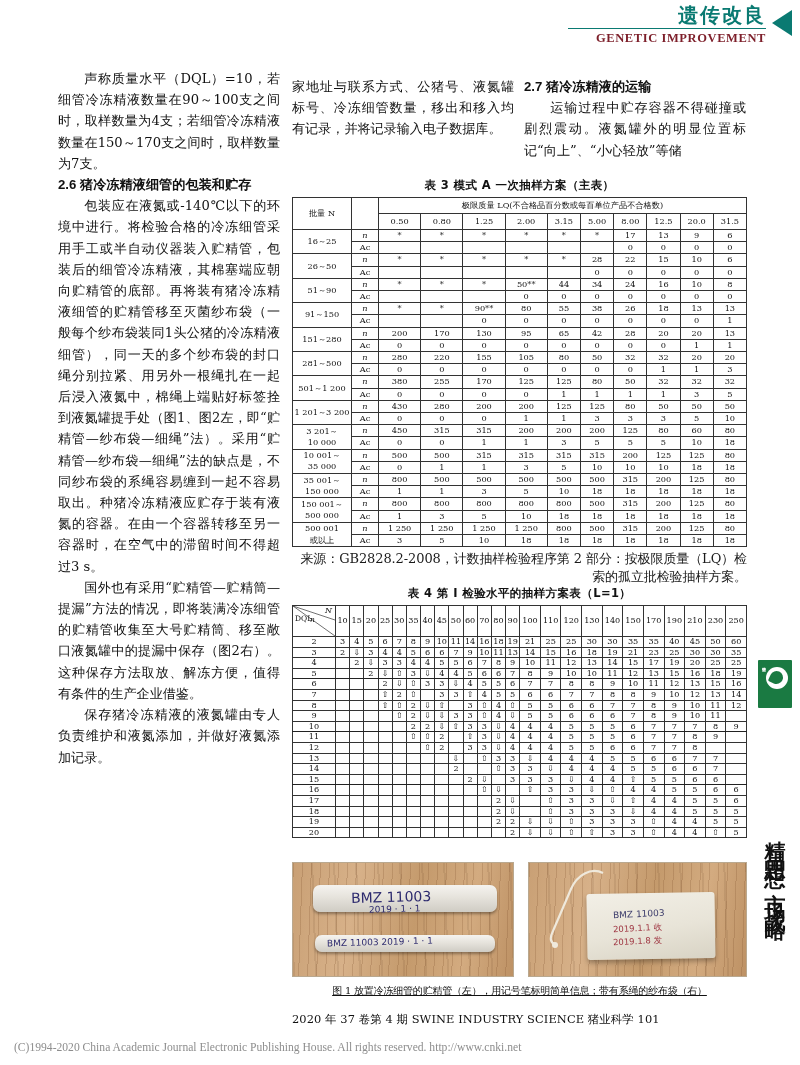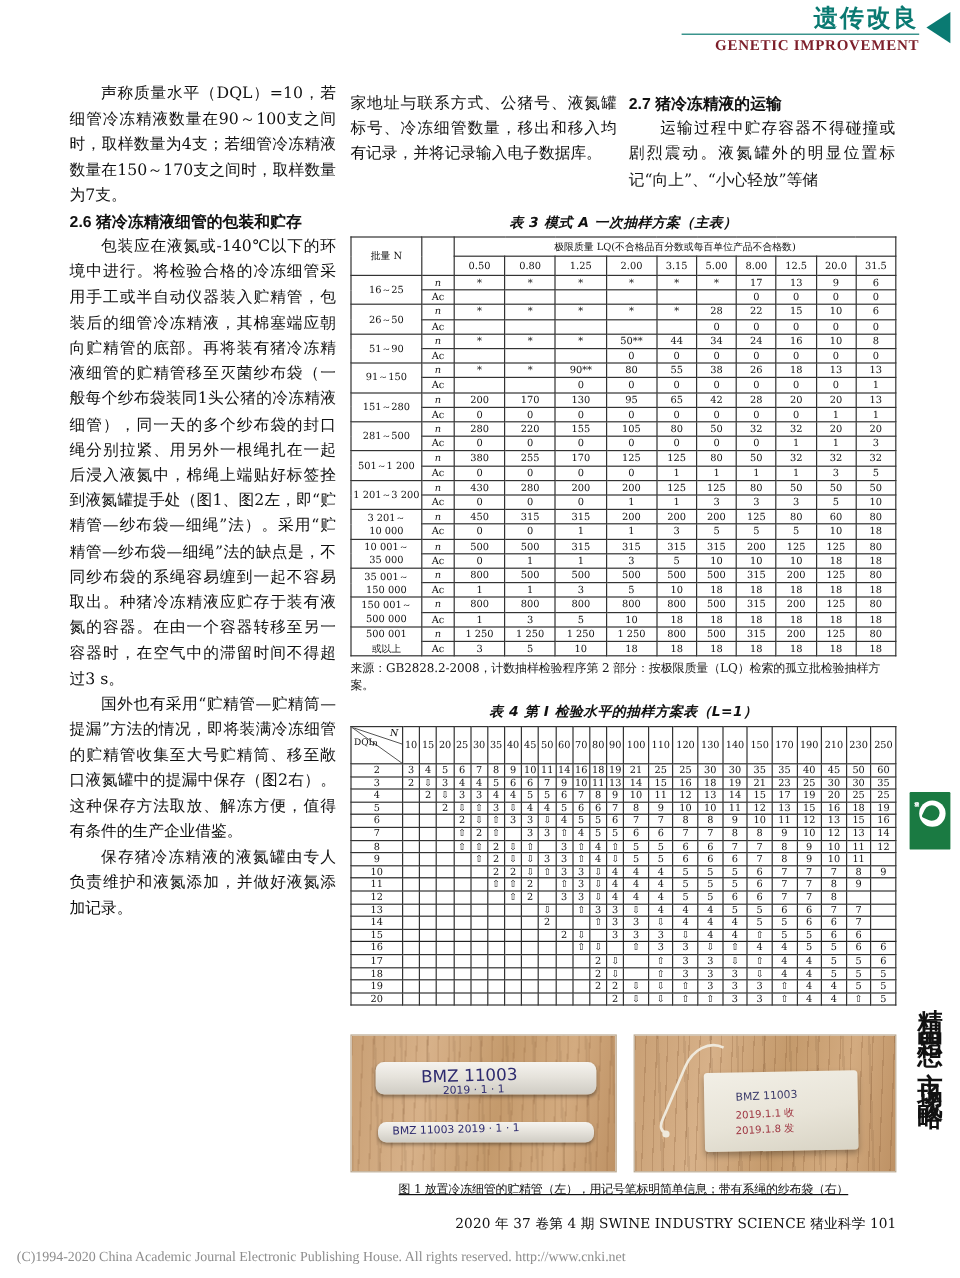--- a/index.html
+++ b/index.html
@@ -82,28 +82,28 @@
   #col-right { left: 524px; top: 76px;  width: 222px; }
 
   
   .tbl-title {
     text-align: center;
     font-family: "DejaVu Sans", "Liberation Sans", sans-serif;
     font-weight: bold;
     font-size: 11.5px;
     margin: 0 0 4px 0;
     letter-spacing: 0.4px;
-    font-style: italic;
   }
   .tbl-source {
-    font-size: 10px;
+    font-size: 13px;
     font-family: "DejaVu Serif", serif;
     margin-top: 3px;
     color: #1a1a1a;
     letter-spacing: -0.1px;
+    text-align: right;
   }
 
   #table3-block {
     position: absolute;
     left: 292px;
     top: 178px;
     width: 455px;
   }
   #table4-block {
     position: absolute;
@@ -298,21 +298,21 @@
     margin: 0 auto;
     height: 300px;
   }
 
   
   #page-footer {
     position: absolute;
     left: 292px;
     top: 1012px;
     width: 455px;
-    text-align: right;
+    text-align: left;
     font-size: 11.4px;
     font-family: "DejaVu Serif", serif;
     letter-spacing: 0.1px;
   }
   #copyright {
     position: absolute;
     left: 14px;
     top: 1041px;
     font-size: 11.6px;
     font-family: "Liberation Serif", serif;

